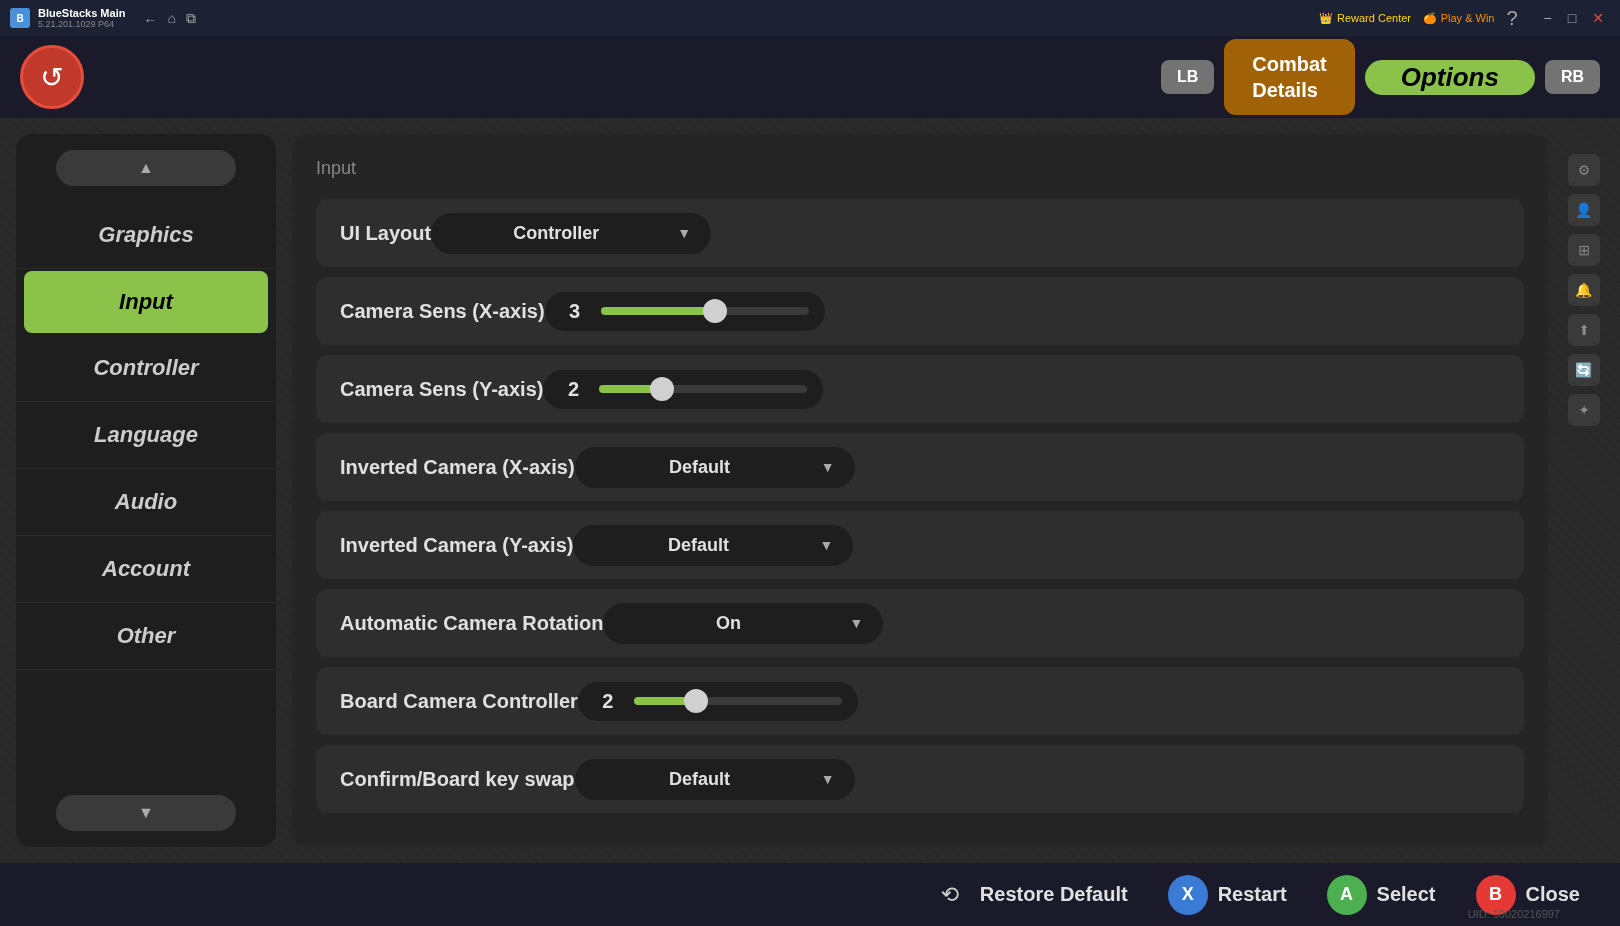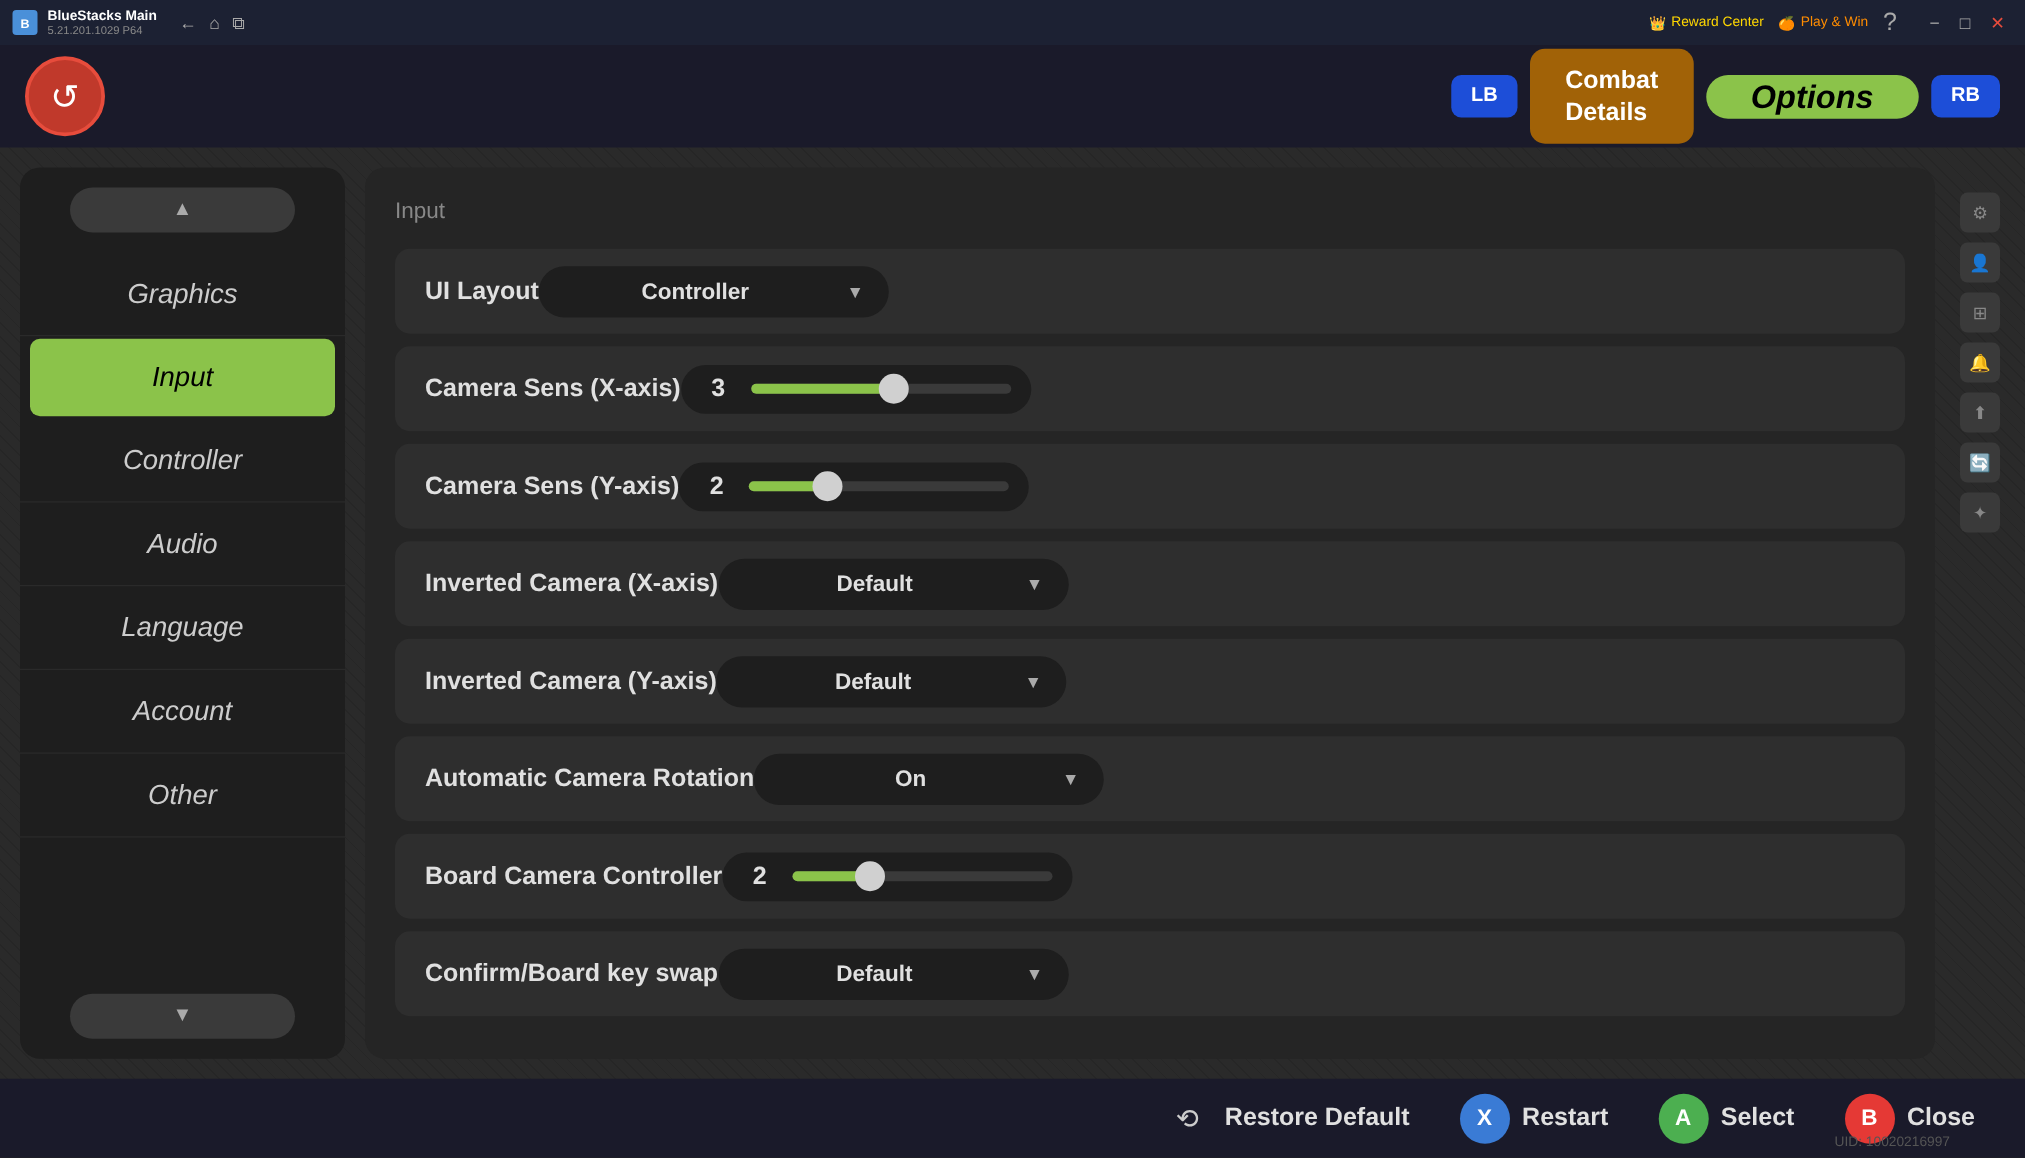--- a/index.html
+++ b/index.html
@@ -135,21 +135,21 @@
       color: white;
       font-size: 28px;
     }
     .header-nav {
       margin-left: auto;
       display: flex;
       align-items: center;
       gap: 10px;
     }
     .lb-btn, .rb-btn {
-      background: #1d4ed8;
+      background: #737373;
       color: white;
       padding: 8px 16px;
       border-radius: 8px;
       font-size: 16px;
       font-weight: bold;
       cursor: pointer;
     }
     .combat-details-btn {
       background: #a16207;
       color: white;
@@ -214,21 +214,21 @@
       flex: 1;
       display: flex;
       flex-direction: column;
       padding: 10px 0;
     }
     .sidebar-item {
       padding: 20px 30px;
       color: #ccc;
       font-size: 22px;
       font-style: italic;
-      font-weight: normal;
+      font-weight: bold;
       cursor: pointer;
       text-align: center;
       border-bottom: 1px solid #2a2a2a;
     }
     .sidebar-item.active {
       background: #8bc34a;
       color: #000;
       border-radius: 8px;
       margin: 2px 8px;
       padding: 18px 22px;
@@ -481,24 +481,24 @@
         <div class="sidebar-item">
           <span>Graphics</span>
         </div>
         <div class="sidebar-item active">
           <span>Input</span>
         </div>
         <div class="sidebar-item">
           <span>Controller</span>
         </div>
         <div class="sidebar-item">
+          <span>Language</span>
+        </div>
+        <div class="sidebar-item">
           <span>Audio</span>
-        </div>
-        <div class="sidebar-item">
-          <span>Language</span>
         </div>
         <div class="sidebar-item">
           <span>Account</span>
         </div>
         <div class="sidebar-item">
           <span>Other</span>
         </div>
       </div>
       <div class="sidebar-arrow-bottom">
         <div class="sidebar-arrow-btn">

